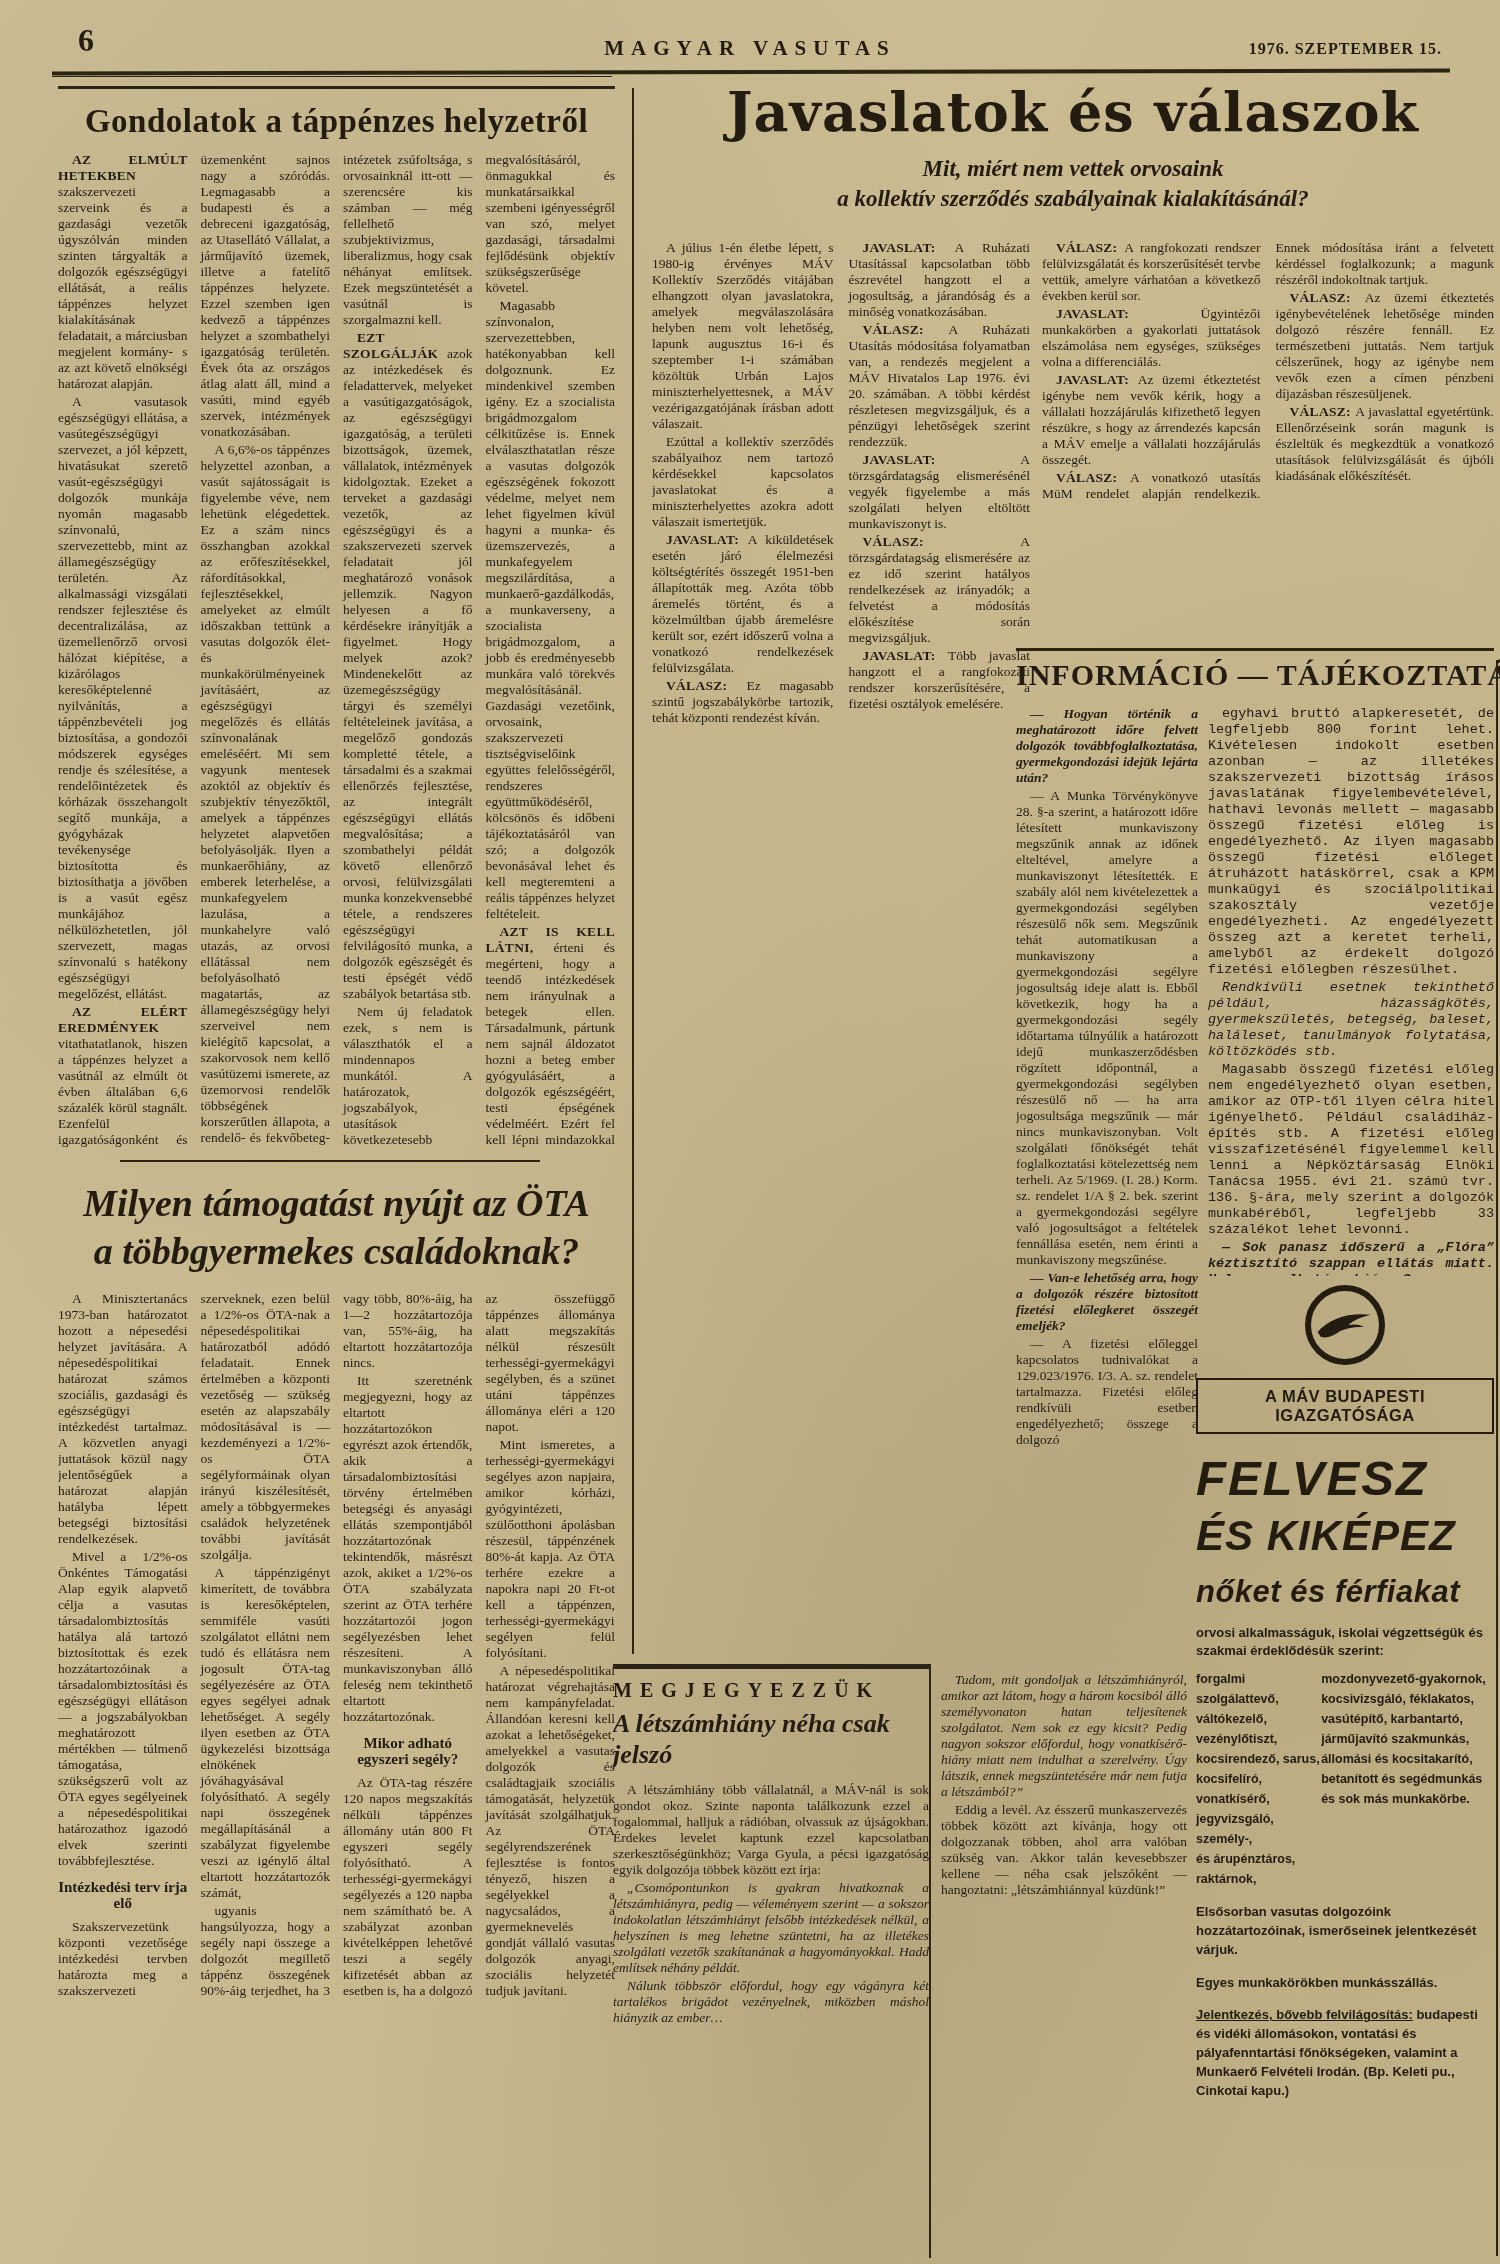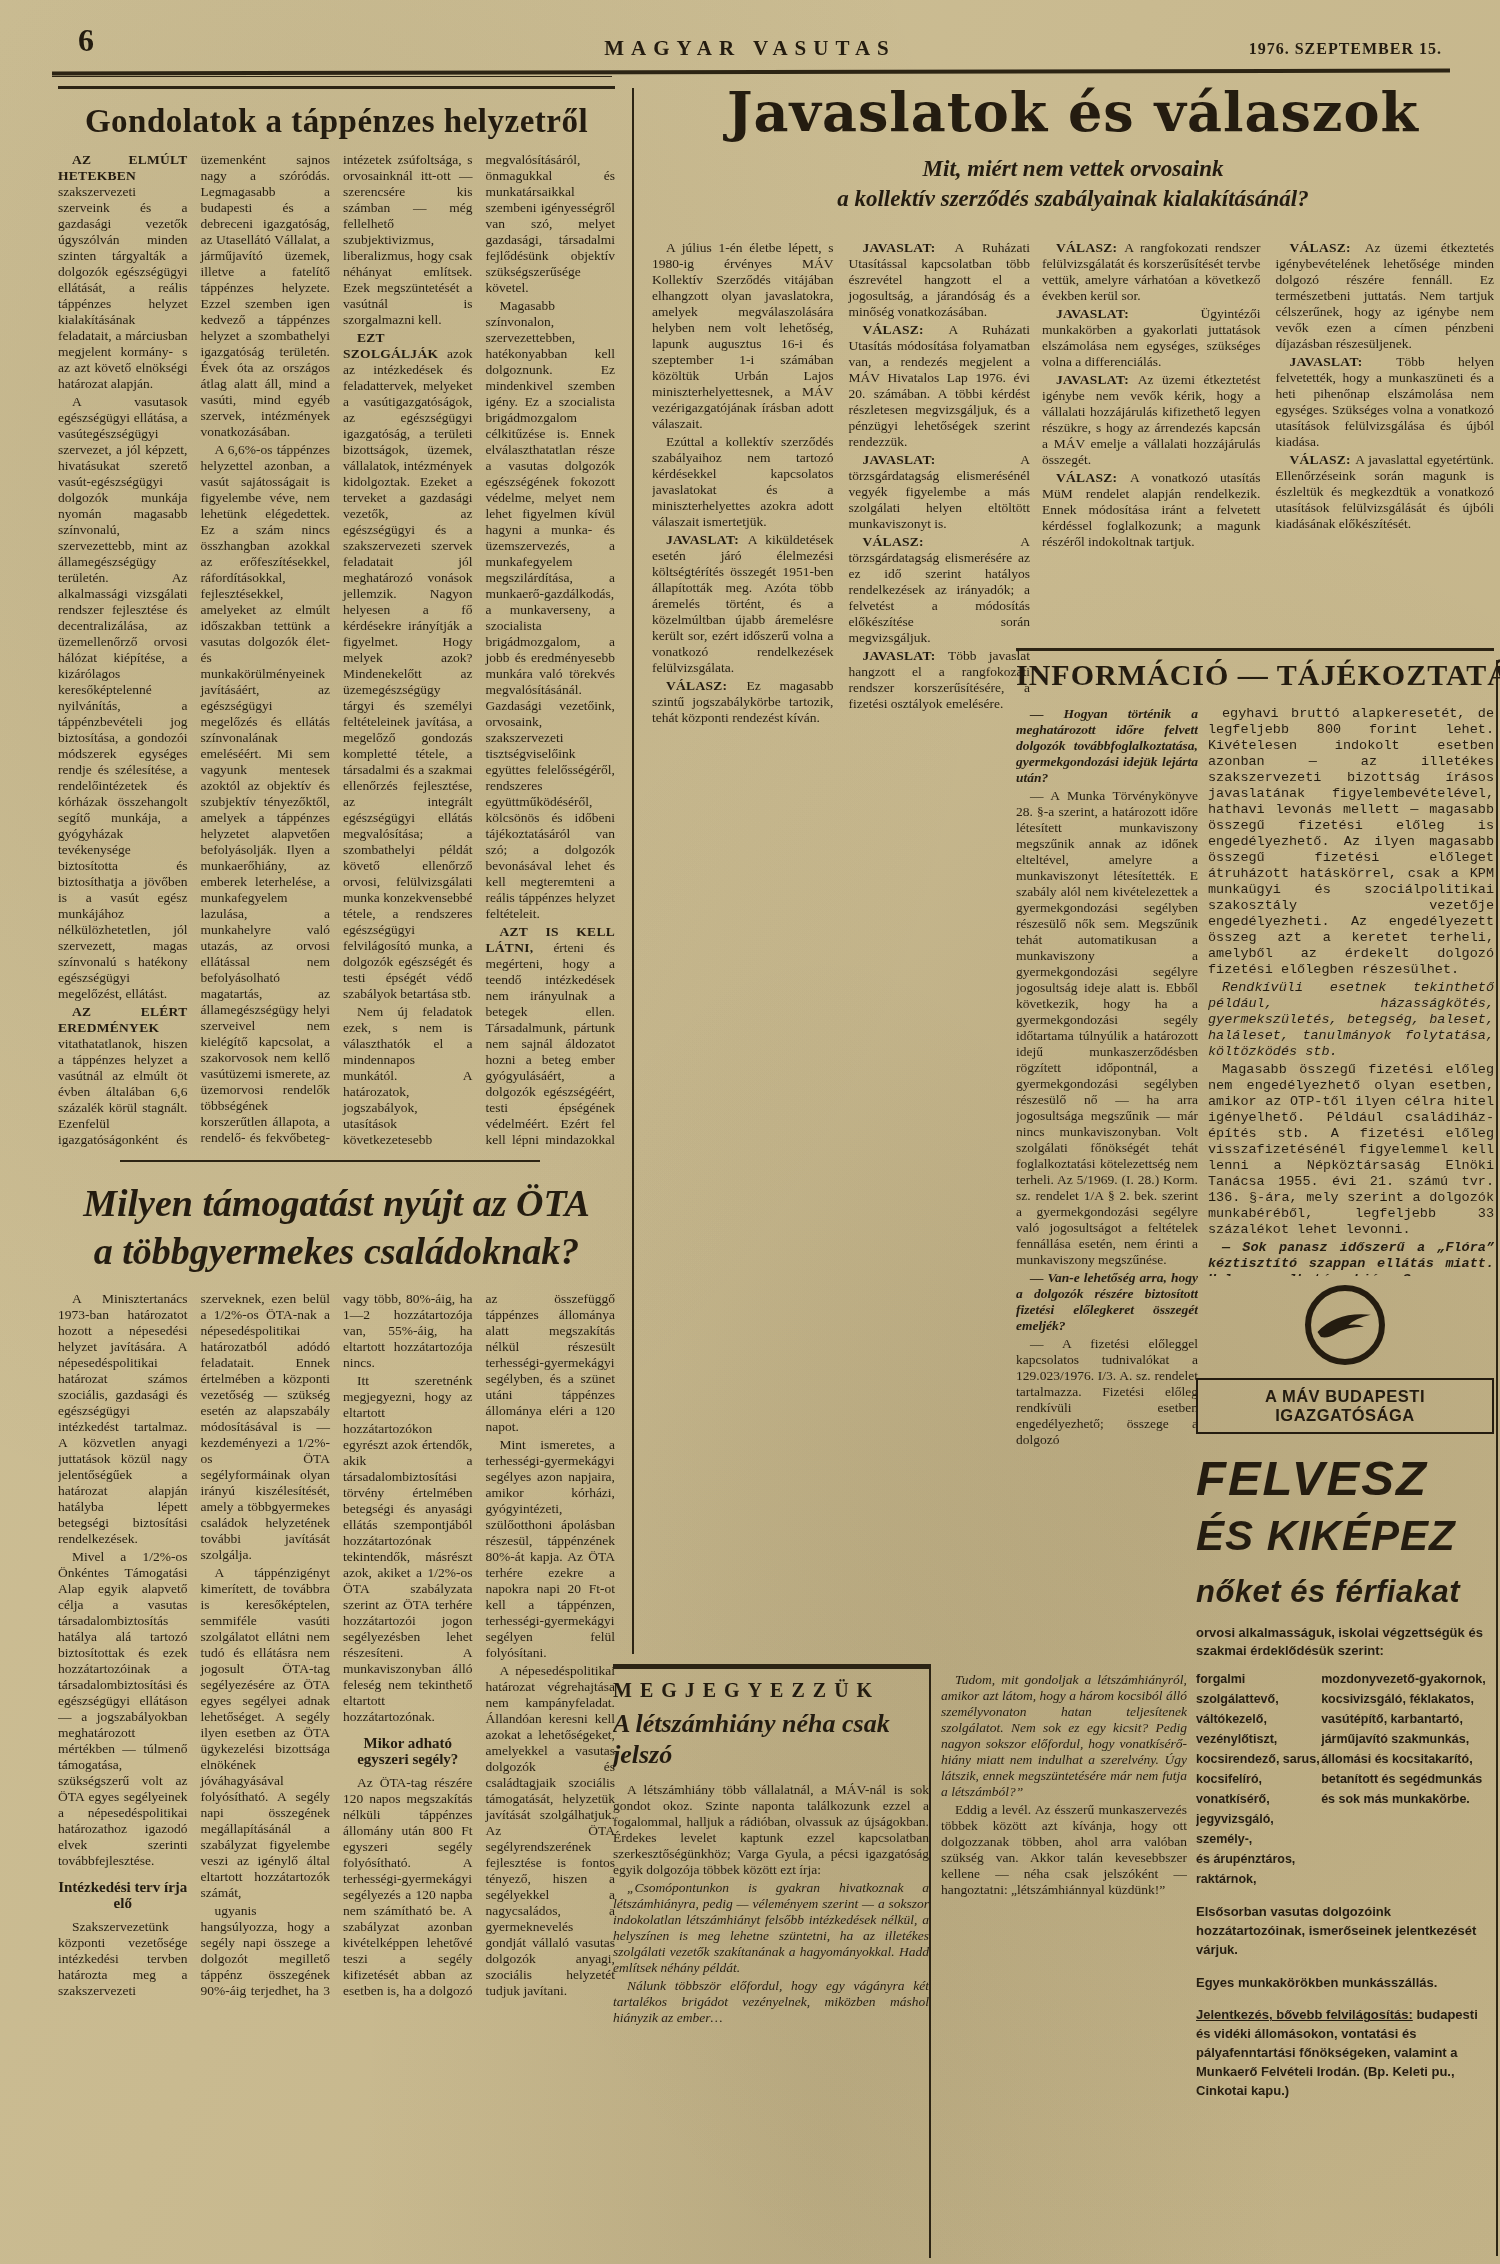--- a/index.html
+++ b/index.html
@@ -144,21 +144,20 @@
       <p><b>JAVASLAT: </b>A törzsgárdatagság elismerésénél vegyék figyelembe a más szolgálati helyen eltöltött munkaviszonyt is.</p>
       <p><b>VÁLASZ: </b>A törzsgárdatagság elismerésére az ez idő szerint hatályos rendelkezések az irányadók; a felvetést a módosítás előkészítése során megvizsgáljuk.</p>
       <p><b>JAVASLAT: </b>Több javaslat hangzott el a rangfokozati rendszer korszerűsítésére, a fizetési osztályok emelésére.</p>
     </div>
   <div class="jav-right body-col">
       <p><b>VÁLASZ: </b>A rangfokozati rendszer felülvizsgálatát és korszerűsítését tervbe vettük, amelyre várhatóan a következő években kerül sor.</p>
       <p><b>JAVASLAT: </b>Ügyintézői munkakörben a gyakorlati juttatások elszámolása nem egységes, szükséges volna a differenciálás.</p>
       <p><b>JAVASLAT: </b>Az üzemi étkeztetést igénybe nem vevők kérik, hogy a vállalati hozzájárulás kifizethető legyen részükre, s hogy az árrendezés kapcsán a MÁV emelje a vállalati hozzájárulás összegét.</p>
       <p><b>VÁLASZ: </b>A vonatkozó utasítás MüM rendelet alapján rendelkezik. Ennek módosítása iránt a felvetett kérdéssel foglalkozunk; a magunk részéről indokoltnak tartjuk.</p>
       <p><b>VÁLASZ: </b>Az üzemi étkeztetés igénybevételének lehetősége minden dolgozó részére fennáll. Ez természetbeni juttatás. Nem tartjuk célszerűnek, hogy az igénybe nem vevők ezen a címen pénzbeni díjazásban részesüljenek.</p>
-      <p><b>JAVASLAT: </b>Több helyen felvetették, hogy a munkaszüneti és a heti pihenőnap elszámolása nem egységes. Szükséges volna a vonatkozó utasítások felülvizsgálása és újból kiadása.</p>
       <p><b>VÁLASZ: </b>A javaslattal egyetértünk. Ellenőrzéseink során magunk is észleltük és megkezdtük a vonatkozó utasítások felülvizsgálását és újbóli kiadásának előkészítését.</p>
     </div>
 
   <div class="rule info-rule"></div>
   <div class="info-head">INFORMÁCIÓ — TÁJÉKOZTATÁS</div>
   <div class="info-a body-col">
       <p class="question"><i>— Hogyan történik a meghatározott időre felvett dolgozók továbbfoglalkoztatása, gyermekgondozási idejük lejárta után?</i></p>
       <p>— A Munka Törvénykönyve 28. §-a szerint, a határozott időre létesített munkaviszony megszűnik annak az időnek elteltével, amelyre a munkaviszonyt létesítették. E szabály alól nem kivételezettek a gyermekgondozási segélyben részesülő nők sem. Megszűnik tehát automatikusan a munkaviszony a gyermekgondozási segélyre jogosultság ideje alatt is. Ebből következik, hogy ha a gyermekgondozási segély időtartama túlnyúlik a határozott idejű munkaszerződésben rögzített időpontnál, a gyermekgondozási segélyben részesülő nő — ha arra jogosultsága megszűnik — már nincs munkaviszonyban. Volt szolgálati főnökségét tehát foglalkoztatási kötelezettség nem terheli. Az 5/1969. (I. 28.) Korm. sz. rendelet 1/A § 2. bek. szerint a gyermekgondozási segélyre való jogosultságot a feltételek fennállása esetén, nem érinti a munkaviszony megszűnése.</p>
       <p class="question"><i>— Van-e lehetőség arra, hogy a dolgozók részére biztosított fizetési előlegkeret összegét emeljék?</i></p>
       <p>— A fizetési előleggel kapcsolatos tudnivalókat a 129.023/1976. I/3. A. sz. rendelet tartalmazza. Fizetési előleg rendkívüli esetben engedélyezhető; összege a dolgozó</p>

